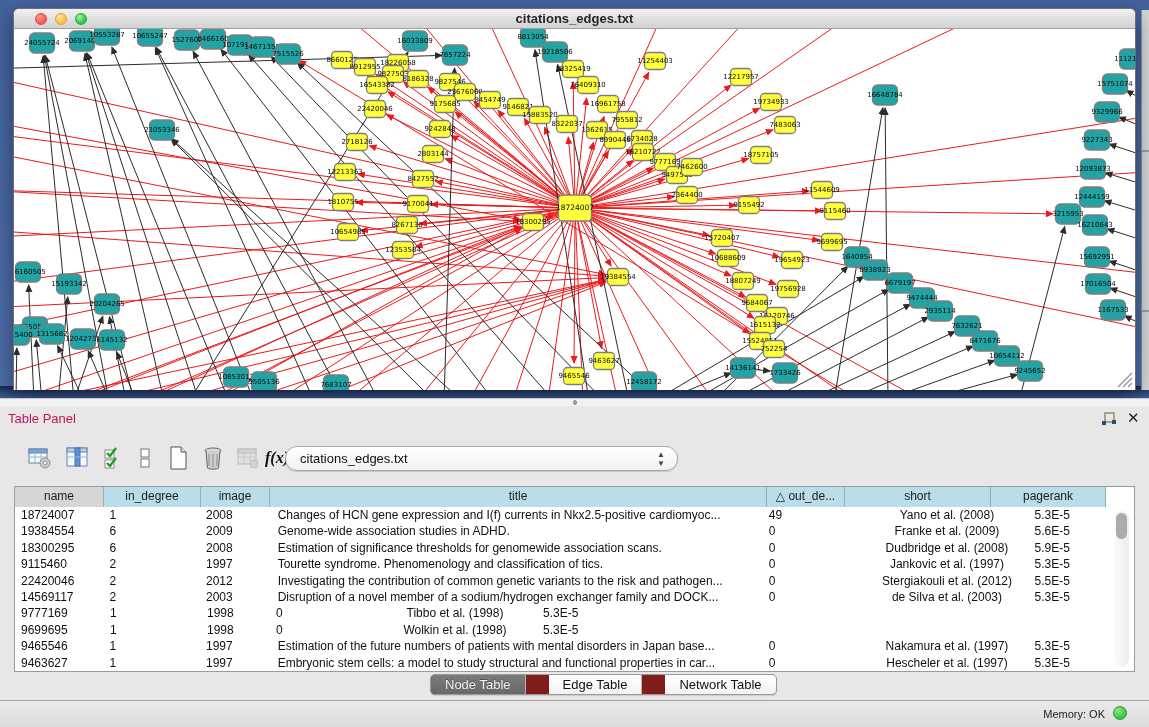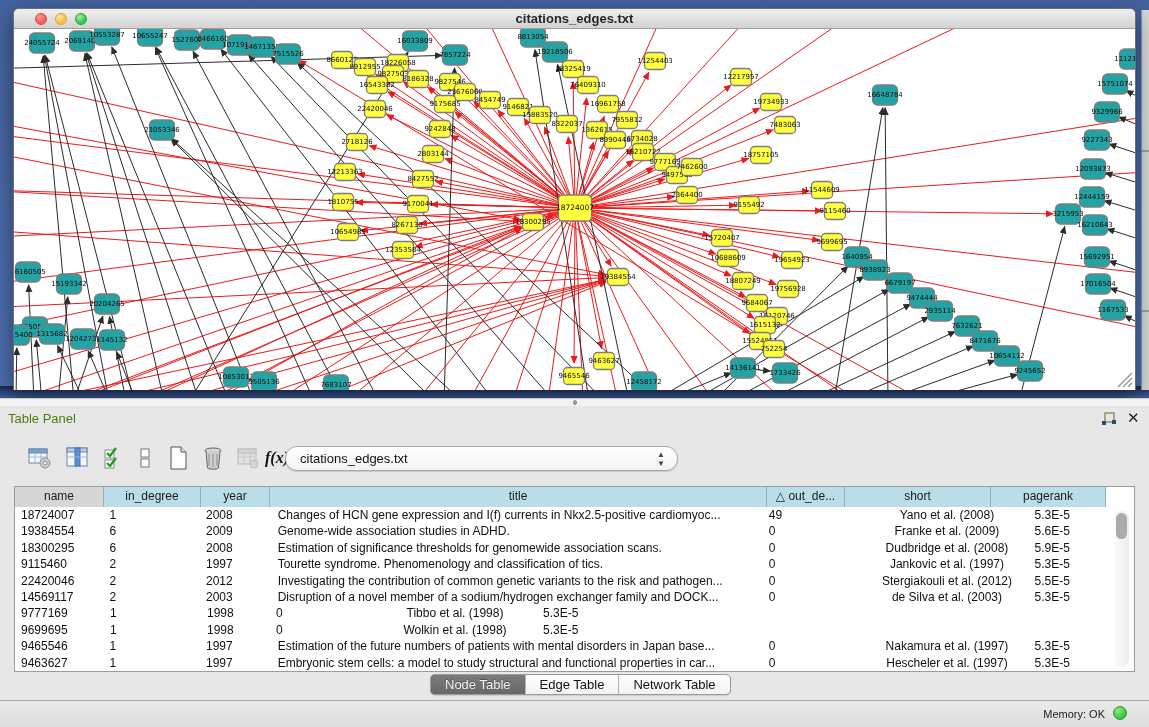--- a/index.html
+++ b/index.html
@@ -25,21 +25,21 @@
   #tl-zoom{left:61px;background:radial-gradient(circle at 35% 30%,#a9eda9,#35c84b 60%);border:1px solid #2aa73c;}
   #canvas-wrap{left:0;top:20px;width:1121px;height:361px;background:#fff;overflow:hidden;}
 
   
   #splitter{left:0;top:398px;width:1149px;height:8px;background:#f2f2f2;border-top:1px solid #c9c9c9;}
   #splitter-grip{left:570px;top:1px;width:10px;height:5px;background:radial-gradient(circle,#9a9a9a 0 40%,transparent 45%);}
 
   
   #table-panel{left:0;top:406px;width:1149px;height:321px;background:#e7e7e7;}
   #panel-header{left:0;top:0;width:1149px;height:26px;}
-  #panel-title{left:8px;top:5px;font-size:13px;color:#4d7c0f;}
+  #panel-title{left:8px;top:5px;font-size:13px;color:#be185d;}
   #float-icon{left:1101px;top:5px;width:16px;height:16px;}
   #close-icon{left:1127px;top:3px;font-size:15px;font-weight:bold;color:#1c1c1c;cursor:default;}
 
   #toolbar{left:0;top:30px;width:1149px;height:46px;}
   .tbtn{position:absolute;top:7px;width:30px;height:30px;display:flex;align-items:center;justify-content:center;}
   #fx-icon{font-family:"Liberation Serif","DejaVu Serif",serif;font-style:italic;font-weight:bold;font-size:16px;color:#111;}
   #net-select{left:285px;top:10px;width:393px;height:25px;background:linear-gradient(180deg,#ffffff,#f2f2f2);
     border:1px solid #a9a9a9;border-radius:12px;box-shadow:0 1px 1px rgba(0,0,0,.15);}
   #net-select-label{left:14px;top:4px;font-size:13px;color:#111;}
   #net-select-arrows{right:12px;top:3px;font-size:8px;color:#444;line-height:9px;text-align:center;}
@@ -58,21 +58,21 @@
   .td{font-size:12px;line-height:16px;color:#101010;white-space:nowrap;overflow:hidden;padding-left:6px;}
   .td.c3{padding-left:9px;}
   .td.c5{text-align:center;padding-left:0;margin-left:34px;}
   .td.c6{padding-left:15px;}
   #vscroll{right:5px;top:24px;width:15px;height:156px;background:linear-gradient(90deg,#fbfbfb,#ececec);border-radius:8px;}
   #vthumb{left:2px;top:2px;width:11px;height:26px;background:#ababab;border-radius:6px;}
 
   
   #tabbar{left:0;top:268px;width:1149px;height:22px;}
   #segctl{left:430px;top:0;height:21px;display:flex;border:1px solid #9a9a9a;border-radius:5px;overflow:hidden;
-    background:#7f1d1d;box-shadow:0 1px 1px rgba(0,0,0,.12);}
+    background:#7f1d1d;box-shadow:0 1px 1px rgba(0,0,0,.12);gap:23px;}
   .seg{height:21px;font-size:13px;line-height:20px;padding:0 14px;color:#111;border-right:1px solid #b5b5b5;background:linear-gradient(180deg,#ffffff,#f1f1f1);}
   .seg:last-child{border-right:none;}
   .seg.active{background:linear-gradient(180deg,#7b7b7b,#666666);color:#efefef;text-shadow:0 -1px 0 rgba(0,0,0,.3);}
 
   
   #statusbar{left:0;top:294px;width:1149px;height:27px;background:linear-gradient(180deg,#e9e9e9,#dcdcdc);border-top:1px solid #a5a5a5;}
   #memory-label{right:44px;top:7px;font-size:11px;color:#222;}
   #memory-dot{right:22px;top:5px;width:14px;height:14px;border-radius:50%;
      background:radial-gradient(circle at 35% 30%,#8fe88f,#3dc43d 65%);border:1px solid #2f9b2f;}
 
@@ -789,21 +789,21 @@
     <div id="net-select" class="abs">
       <span id="net-select-label" class="abs">citations_edges.txt</span>
       <div id="net-select-arrows" class="abs">▲<br>▼</div>
     </div>
   </div>
 
   <div id="dtable" class="abs">
     <div id="thead" class="abs">
       <div class="th first c0">name</div>
       <div class="th c1">in_degree</div>
-      <div class="th c2">year</div>
+      <div class="th c2">image</div>
       <div class="th c3">title</div>
       <div class="th sorted c4"><span>△</span> <span>out_de...</span></div>
       <div class="th c5">short</div>
       <div class="th c6">pagerank</div>
       <div class="th th-fill"></div>
     </div>
     <div id="tbody" class="abs">
         <div class="trow">
           <div class="td c0">18724007</div>
           <div class="td c1">1</div>

